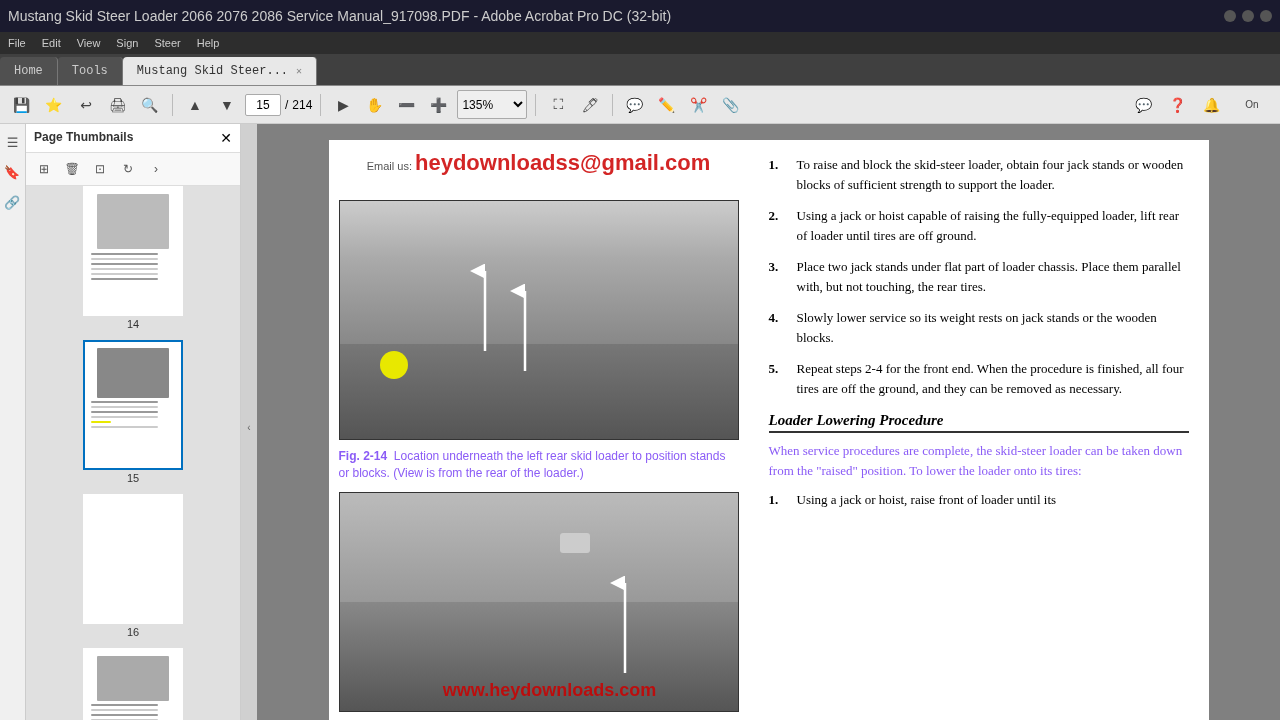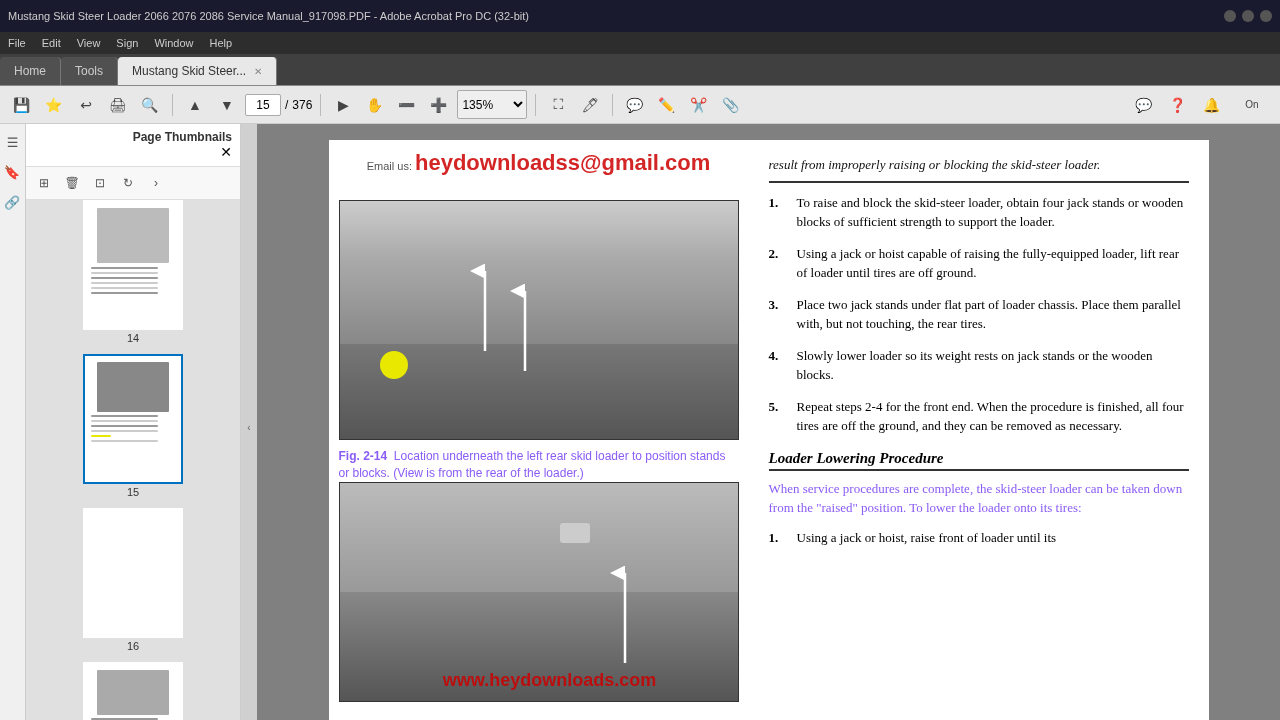--- a/index.html
+++ b/index.html
@@ -7,21 +7,21 @@
 
     
     #titlebar {
       background: #1a1a2e;
       color: #ccc;
       height: 22px;
       display: flex;
       align-items: center;
       justify-content: space-between;
       padding: 16px 8px;
-      font-size: 11px;
+      font-size: 14px;
     }
     #titlebar .controls { display: flex; gap: 6px; }
     #titlebar .win-btn { width: 12px; height: 12px; border-radius: 50%; display: inline-block; cursor: pointer; }
 
     
     #menubar {
       background: #2d2d2d;
       color: #ccc;
       height: 22px;
       display: flex;
@@ -46,20 +46,21 @@
       padding: 12px 14px;
       display: flex;
       align-items: center;
       cursor: pointer;
       font-size: 12px;
       color: #ccc;
       background: #505050;
       border-right: 1px solid #777;
       border-top-left-radius: 4px;
       border-top-right-radius: 4px;
+      font-family: Liberation Mono, monospace;
     }
     .tab.active { background: #e8e8e8; color: #333; }
     .tab .close-x { margin-left: 8px; font-size: 10px; color: #888; cursor: pointer; }
 
     
     #toolbar {
       background: #e8e8e8;
       height: 38px;
       display: flex;
       align-items: center;
@@ -111,26 +112,25 @@
     #sidebar {
       width: 215px;
       background: #f5f5f5;
       border-right: 1px solid #ccc;
       display: flex;
       flex-direction: column;
       overflow: hidden;
     }
     #sidebar-header {
       display: flex;
-      align-items: flex-end;
+      align-items: flex-start;
       justify-content: space-between;
       padding: 6px 8px;
       border-bottom: 1px solid #ddd;
       background: #fff;
-      flex-direction: column;
     }
     #sidebar-header .title { font-size: 12px; font-weight: bold; color: #333; }
     #sidebar-tools {
       display: flex;
       align-items: center;
       padding: 4px 6px;
       gap: 4px;
       border-bottom: 1px solid #ddd;
       background: #f8f8f8;
     }
@@ -296,20 +296,21 @@
     .fig-caption .fig-label { font-weight: bold; }
 
     
     .fig2-image {
       width: 400px;
       height: 220px;
       background: #fde047;
       border: 1px solid #333;
       position: relative;
       overflow: hidden;
+      margin-top: 10px;
     }
     .fig2-image-inner {
       width: 100%;
       height: 100%;
       background: linear-gradient(140deg, #999 0%, #bbb 20%, #888 40%, #777 60%, #555 100%);
     }
 
     .watermark-bottom {
       position: absolute;
       bottom: 10px;
@@ -392,21 +393,21 @@
     <span class="win-btn" style="background:#555;"></span>
     <span class="win-btn" style="background:#555;"></span>
   </div>
 </div>
 
 <div id="menubar">
   <span>File</span>
   <span>Edit</span>
   <span>View</span>
   <span>Sign</span>
-  <span>Window</span>
+  <span>Steer</span>
   <span>Help</span>
 </div>
 
 <div id="tabbar">
   <div class="tab">
     <span>Home</span>
   </div>
   <div class="tab">
     <span>Tools</span>
   </div>
@@ -423,21 +424,21 @@
   <button class="tb-btn" title="Back">↩</button>
   <button class="tb-btn" title="Print">🖨</button>
   <button class="tb-btn" title="Find">🔍</button>
   <div class="tb-separator"></div>
 
   <div class="tb-page-nav">
     <button class="tb-btn">▲</button>
     <button class="tb-btn">▼</button>
     <input class="page-input" type="text" value="15" style="">
     <span>/</span>
-    <span>376</span>
+    <span>214</span>
   </div>
   <div class="tb-separator"></div>
 
   <button class="tb-btn" title="Select">▶</button>
   <button class="tb-btn" title="Pan">✋</button>
   <button class="tb-btn" title="Zoom Out">➖</button>
   <button class="tb-btn" title="Zoom In">➕</button>
   <select class="zoom-select">
     <option>135%</option>
     <option>100%</option>
@@ -603,40 +604,37 @@
 
           <div class="watermark-bottom">
             <span>www.heydownloads.com</span>
           </div>
         </div>
 
       </div>
 
       <div id="right-col">
 
-        <p class="warning-text">
-          <span>result from improperly raising or blocking the skid-steer loader.</span>
-        </p>
 
         <ol class="numbered-list">
           <li>
             <span class="num">1.</span>
             <span>To raise and block the skid-steer loader, obtain four jack stands or wooden blocks of sufficient strength to support the loader.</span>
           </li>
           <li>
             <span class="num">2.</span>
             <span>Using a jack or hoist capable of raising the fully-equipped loader, lift rear of loader until tires are off ground.</span>
           </li>
           <li>
             <span class="num">3.</span>
             <span>Place two jack stands under flat part of loader chassis. Place them parallel with, but not touching, the rear tires.</span>
           </li>
           <li>
             <span class="num">4.</span>
-            <span>Slowly lower loader so its weight rests on jack stands or the wooden blocks.</span>
+            <span>Slowly lower service so its weight rests on jack stands or the wooden blocks.</span>
           </li>
           <li>
             <span class="num">5.</span>
             <span>Repeat steps 2-4 for the front end. When the procedure is finished, all four tires are off the ground, and they can be removed as necessary.</span>
           </li>
         </ol>
 
         <div class="section-heading">
           <span>Loader Lowering Procedure</span>
         </div>

